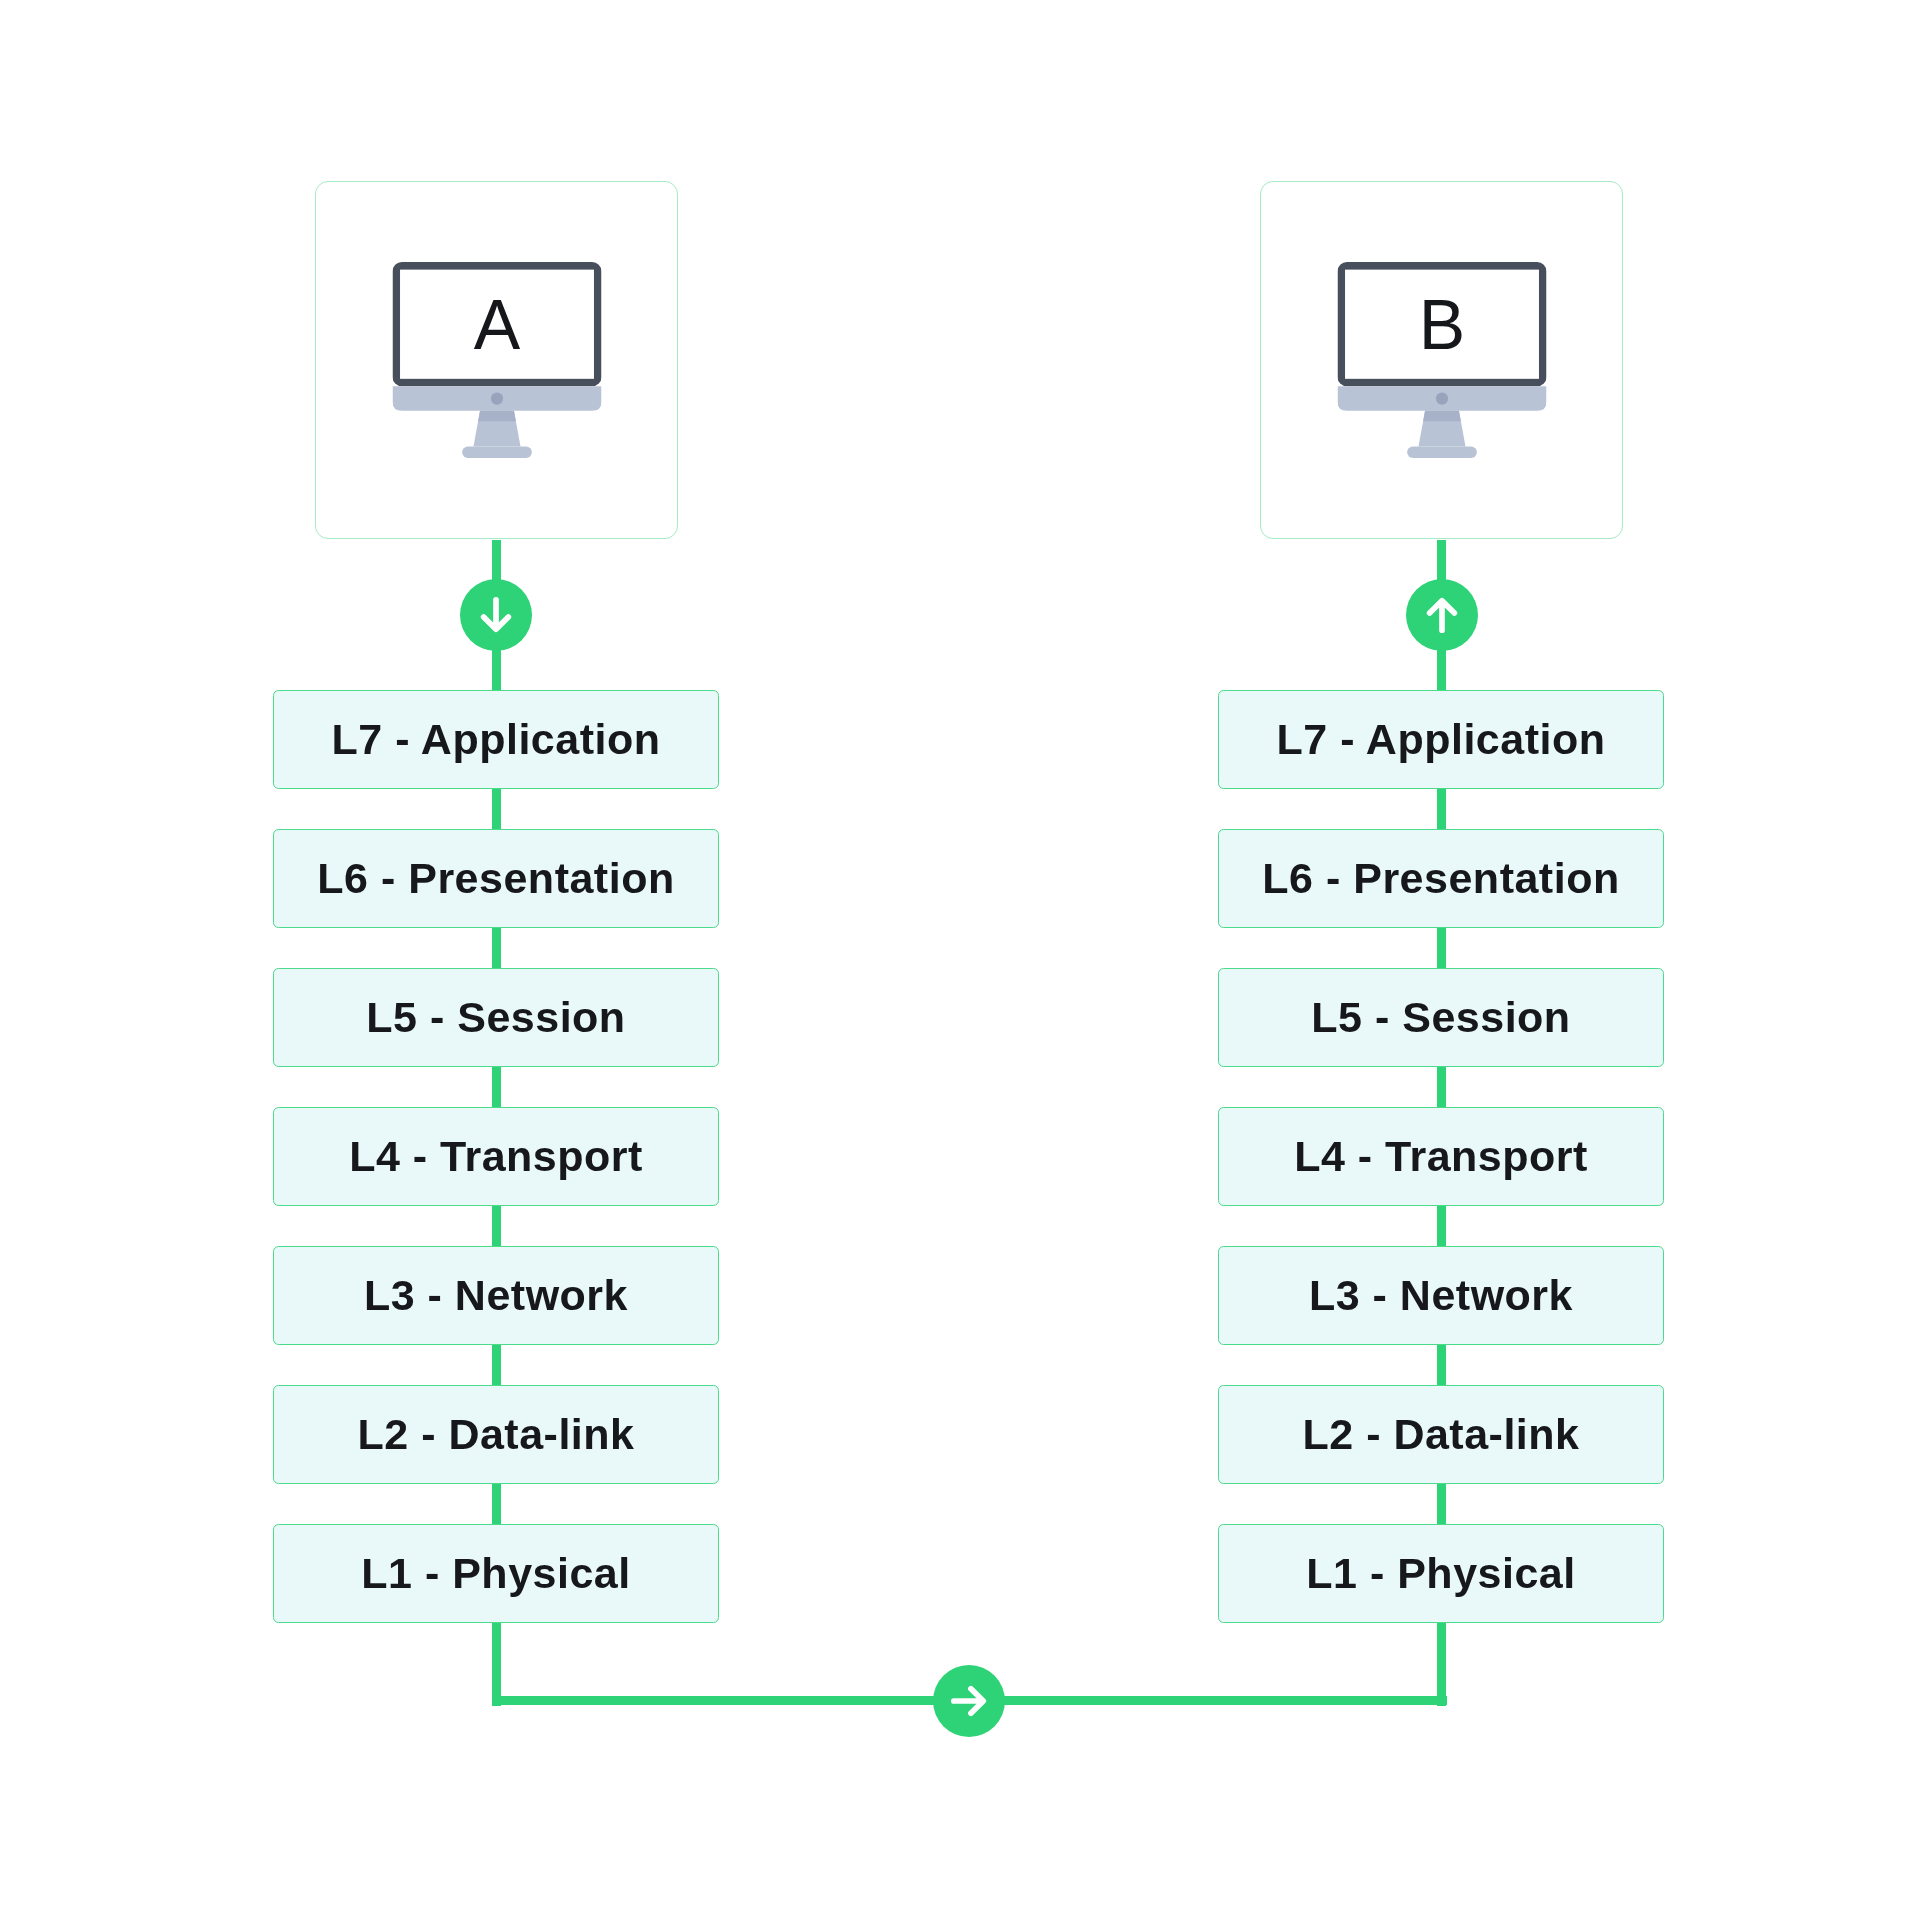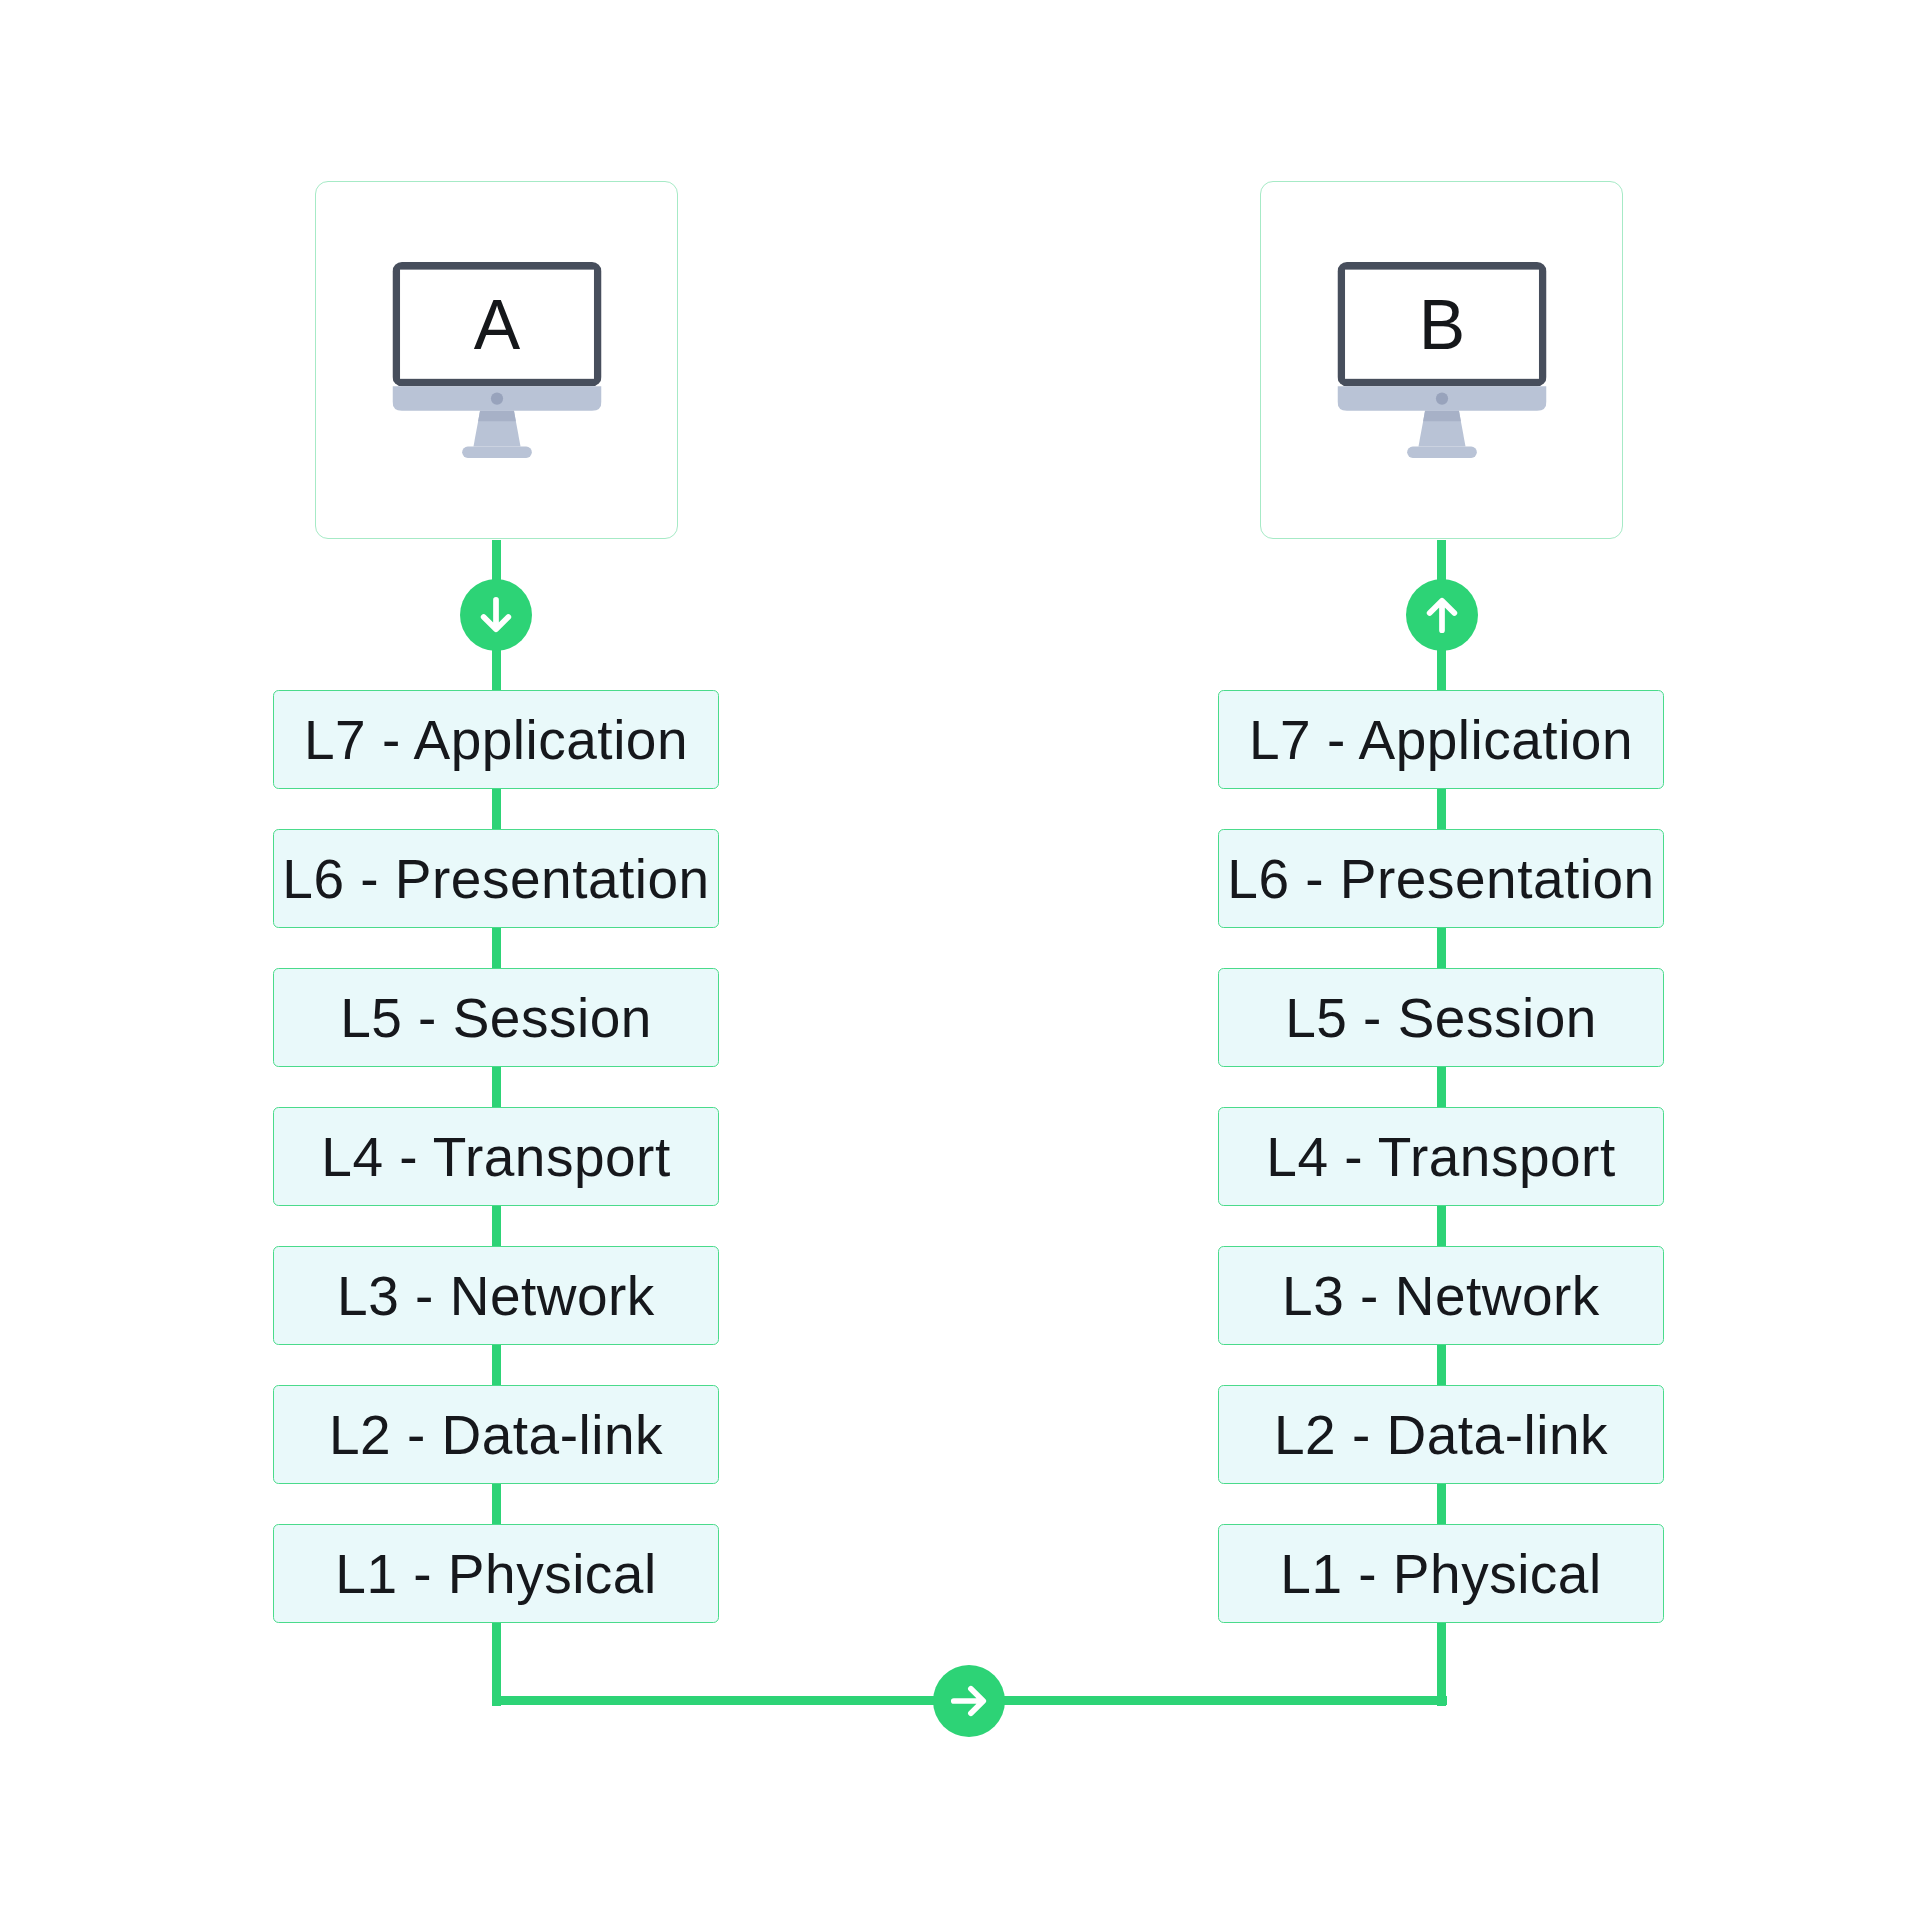--- a/index.html
+++ b/index.html
@@ -82,22 +82,22 @@
     gap:40px;
   }
   #col-a{left:273px;}
   #col-b{left:1218px;}
   .layer-box{
     height:99px;
     background:var(--layer-box-fill);
     border:1.9px solid var(--layer-box-border);
     border-radius:5.6px;
     display:flex;align-items:center;justify-content:center;
-    font-size:55px;
-    font-weight:400;
+    font-size:43px;
+    font-weight:700;
     letter-spacing:0.5px;
     color:var(--text-color);
     white-space:nowrap;
   }
 </style>
 </head>
 <body>
 
 <div class="stage">
 

